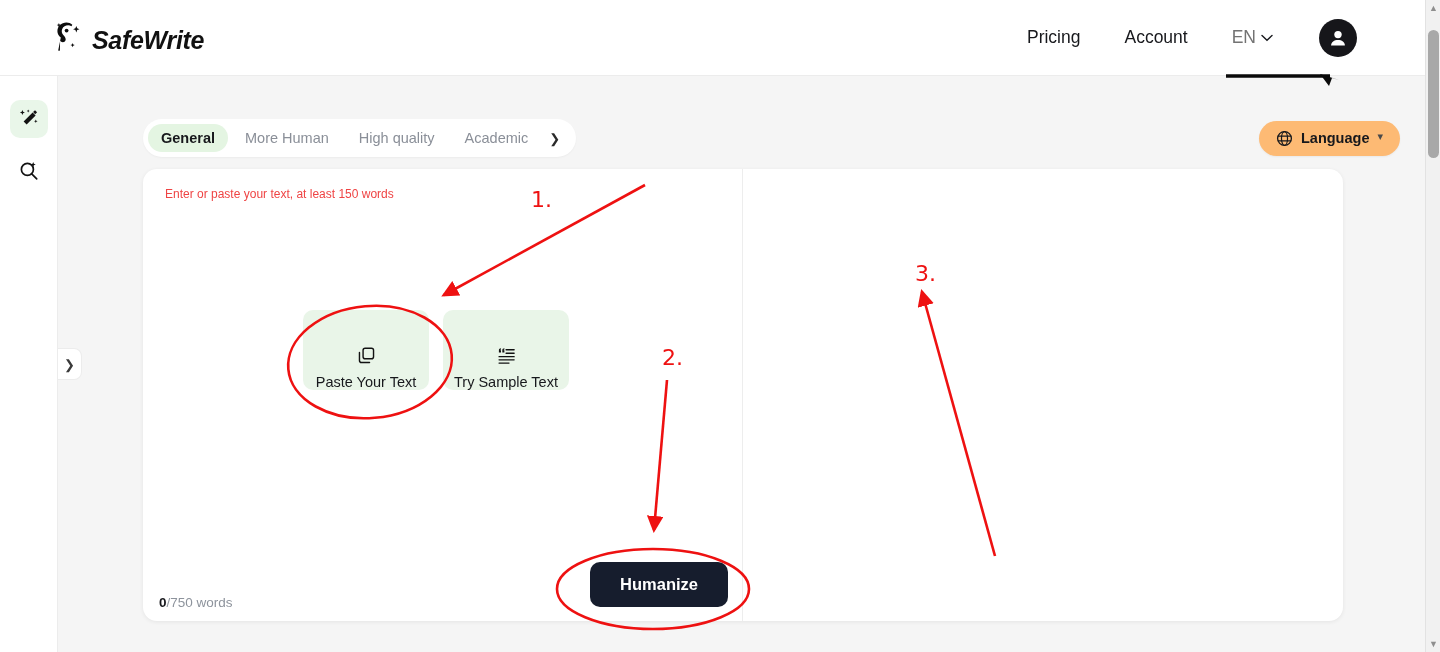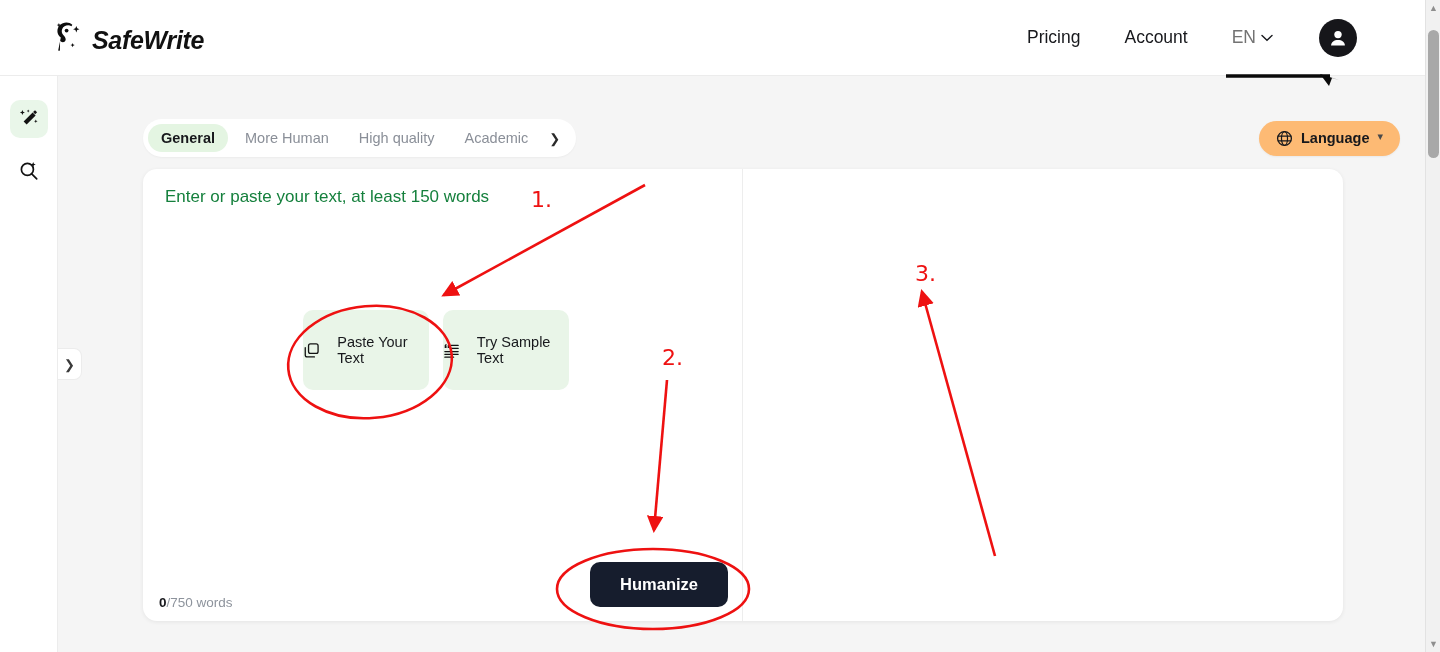--- a/index.html
+++ b/index.html
@@ -92,30 +92,30 @@
     position: absolute; top: 93px; left: 85px; width: 1200px; height: 452px;
     background: #ffffff; border-radius: 14px;
     box-shadow: 0 1px 4px rgba(0,0,0,.07);
     display: flex;
   }
   .pane { position: relative; height: 100%; }
   .pane-left { width: 600px; border-right: 1px solid #ededed; }
   .pane-right { width: 600px; }
   .pane-placeholder {
     position: absolute; top: 18px; left: 22px;
-    font-size: 17px; color: #15803d;
+    font-size: 12px; color: #ef4444;
   }
   .choices {
     position: absolute; top: 141px; left: 160px;
     display: flex; gap: 14px;
   }
   .choice {
     width: 126px; height: 80px; background: #e9f5e8; border-radius: 10px;
-    display: flex; flex-direction: row; align-items: center; justify-content: flex-start;
-    gap: 17px; cursor: pointer;
+    display: flex; flex-direction: column; align-items: center; justify-content: flex-end;
+    gap: 9px; cursor: pointer;
   }
   .choice-label { font-size: 14.5px; color: #17181c; }
   .wordcount {
     position: absolute; left: 16px; bottom: 11px; font-size: 13.5px; color: #8d939c;
   }
   .wordcount b { color: #17181c; font-weight: bold; }
   .humanize-btn {
     position: absolute; right: 14px; bottom: 14px;
     background: #161d2d; color: #ffffff; border: none;
     border-radius: 10px; padding: 13px 30px;

